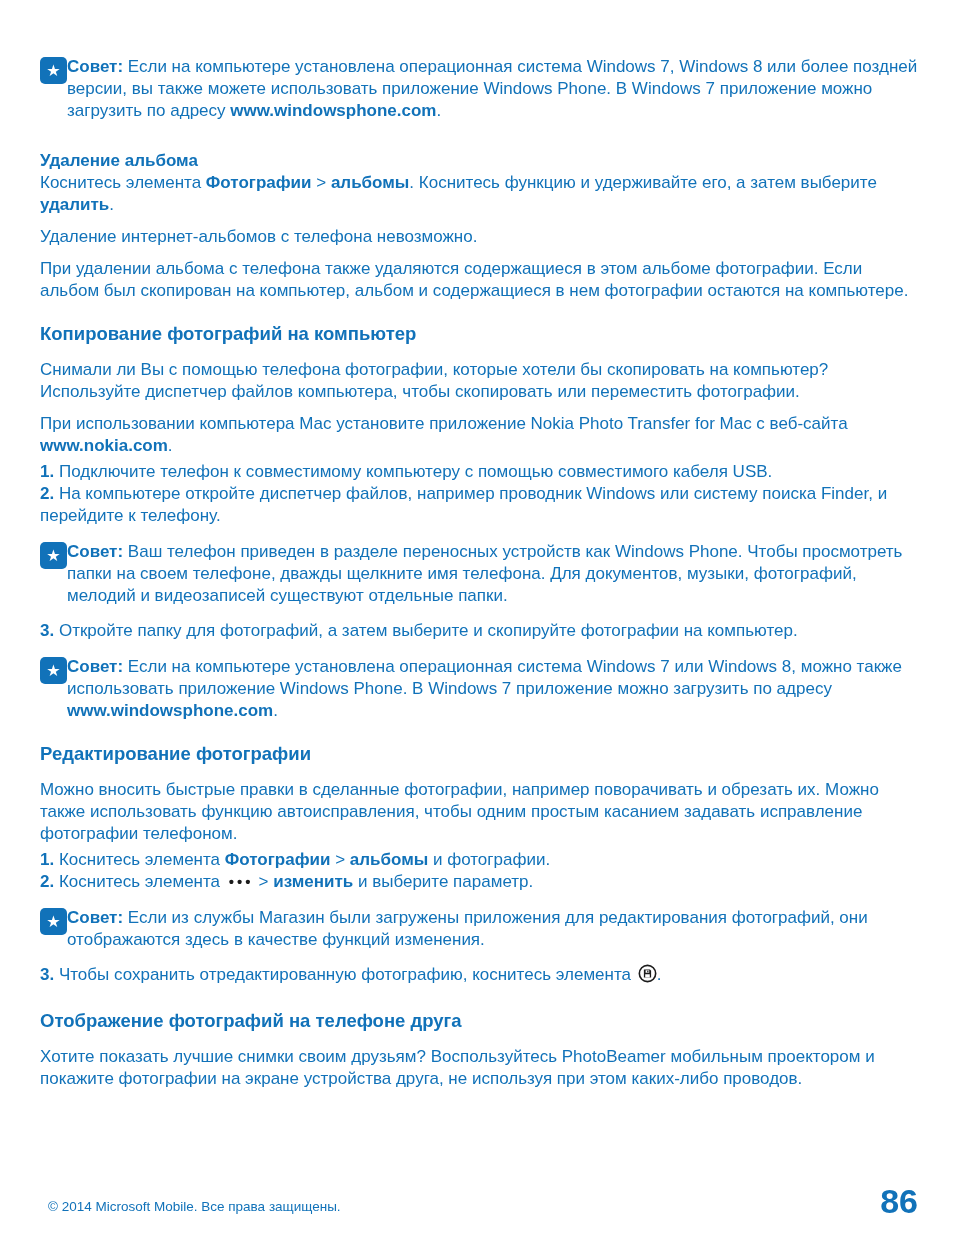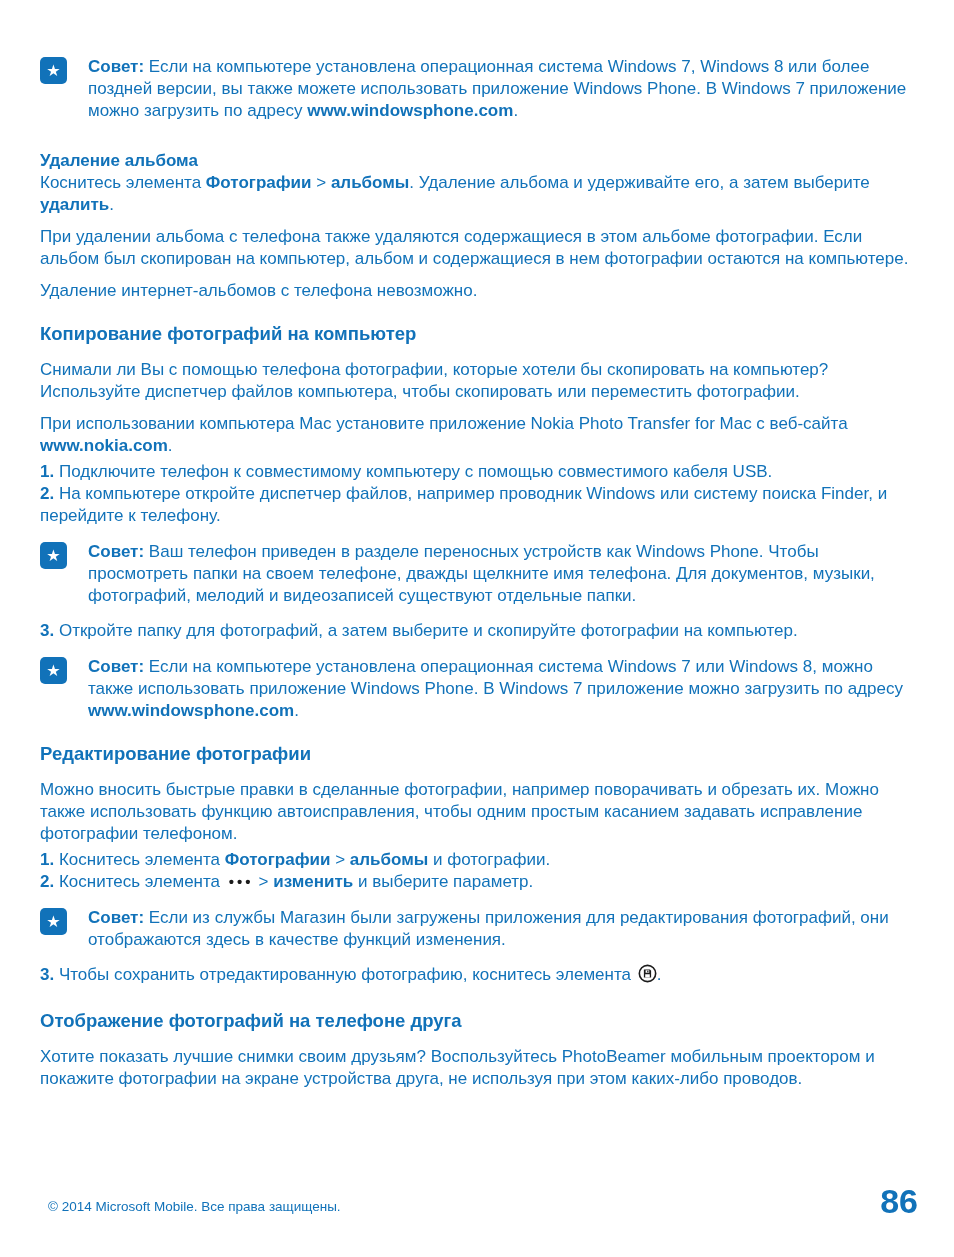--- a/index.html
+++ b/index.html
@@ -23,21 +23,21 @@
   .tip { display: flex; align-items: flex-start; margin-bottom: 14px; }
   .tip-icon {
     flex: 0 0 27px;
     width: 27px; height: 27px;
     background: #1172b9;
     border-radius: 5px;
     display: flex; align-items: center; justify-content: center;
     margin-top: 1px;
   }
   .tip-icon .star { color: #ffffff; font-size: 16px; line-height: 1; }
-  .tip-text { margin-left: 21px; flex: 1; }
+  .tip-text { flex: 1; }
 
   .subheading { font-size: 17px; line-height: 22px; font-weight: bold; margin-top: 28px; }
   .para { margin-top: 10px; }
   .steps { margin-top: 4px; }
   .section-heading {
     font-size: 18.5px; line-height: 24px; font-weight: bold;
     margin-top: 20px; margin-bottom: 13px;
   }
   .after-steps { margin-top: 13px; }
 
@@ -65,23 +65,23 @@
   <div class="content">
 
     <div class="tip">
       <div class="tip-icon">
           <span class="star">★</span>
         </div>
       <p class="tip-text"><b>Совет:</b><span> Если на компьютере установлена операционная система Windows 7, Windows 8 или более поздней версии, вы также можете использовать приложение Windows Phone. В Windows 7 приложение можно загрузить по адресу </span><b>www.windowsphone.com</b><span>.</span></p>
     </div>
 
     <h3 class="subheading">Удаление альбома</h3>
-    <p class="step"><span>Коснитесь элемента </span><b>Фотографии</b><span> &gt; </span><b>альбомы</b><span>. Удаление альбома и удерживайте его, а затем выберите </span><b>удалить</b><span>.</span></p>
+    <p class="step"><span>Коснитесь элемента </span><b>Фотографии</b><span> &gt; </span><b>альбомы</b><span>. Коснитесь функцию и удерживайте его, а затем выберите </span><b>удалить</b><span>.</span></p>
+    <p class="para">Удаление интернет-альбомов с телефона невозможно.</p>
     <p class="para">При удалении альбома с телефона также удаляются содержащиеся в этом альбоме фотографии. Если альбом был скопирован на компьютер, альбом и содержащиеся в нем фотографии остаются на компьютере.</p>
-    <p class="para">Удаление интернет-альбомов с телефона невозможно.</p>
 
     <h2 class="section-heading">Копирование фотографий на компьютер</h2>
     <p>Снимали ли Вы с помощью телефона фотографии, которые хотели бы скопировать на компьютер? Используйте диспетчер файлов компьютера, чтобы скопировать или переместить фотографии.</p>
     <p class="para"><span>При использовании компьютера Mac установите приложение Nokia Photo Transfer for Mac с веб-сайта </span><b>www.nokia.com</b><span>.</span></p>
     <div class="steps">
       <p class="step"><b>1.</b><span> Подключите телефон к совместимому компьютеру с помощью совместимого кабеля USB.</span></p>
       <p class="step"><b>2.</b><span> На компьютере откройте диспетчер файлов, например проводник Windows или систему поиска Finder, и перейдите к телефону.</span></p>
     </div>
     <div class="tip" style="margin-top:14px; margin-bottom:0;">
       <div class="tip-icon">

